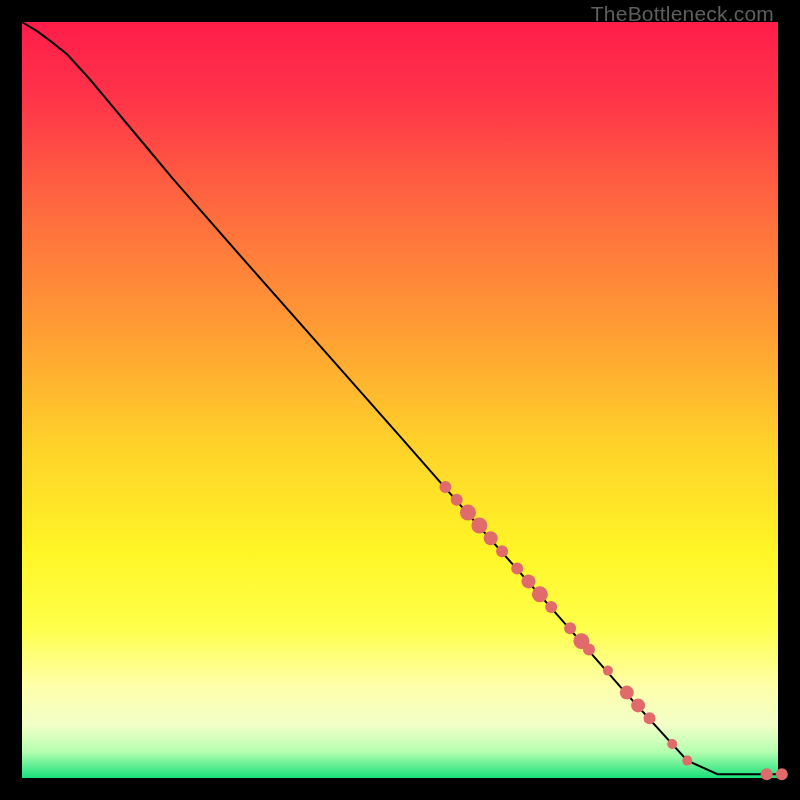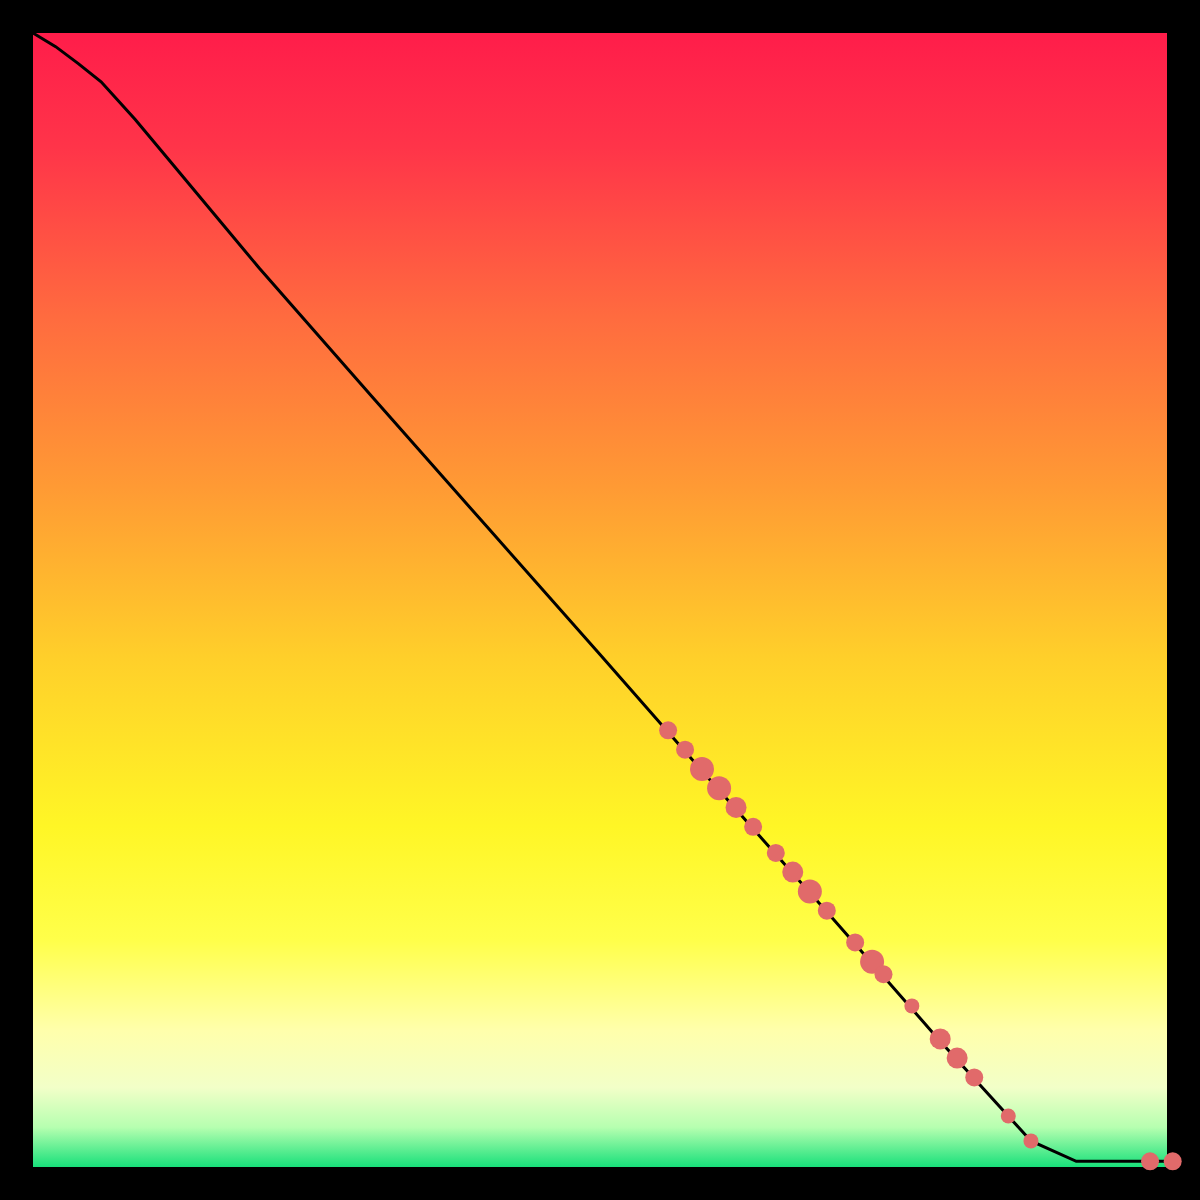--- a/index.html
+++ b/index.html
@@ -73,13 +73,14 @@
         <circle cx="585.9" cy="648.6" r="5" fill="#e16a6a" stroke="#c94f4f" stroke-width="0"></circle>
         <circle cx="604.8" cy="670.6" r="7" fill="#e16a6a" stroke="#c94f4f" stroke-width="0"></circle>
         <circle cx="616.1" cy="683.4" r="7" fill="#e16a6a" stroke="#c94f4f" stroke-width="0"></circle>
         <circle cx="627.5" cy="696.3" r="6" fill="#e16a6a" stroke="#c94f4f" stroke-width="0"></circle>
         <circle cx="650.2" cy="722.0" r="5" fill="#e16a6a" stroke="#c94f4f" stroke-width="0"></circle>
         <circle cx="665.3" cy="738.6" r="5" fill="#e16a6a" stroke="#c94f4f" stroke-width="0"></circle>
         <circle cx="744.7" cy="752.2" r="6" fill="#e16a6a" stroke="#c94f4f" stroke-width="0"></circle>
         <circle cx="759.8" cy="752.2" r="6" fill="#e16a6a" stroke="#c94f4f" stroke-width="0"></circle>
       </svg>
   </div>
+  <div class="watermark">TheBottleneck.com</div>
 </div>
 
 </body></html>

